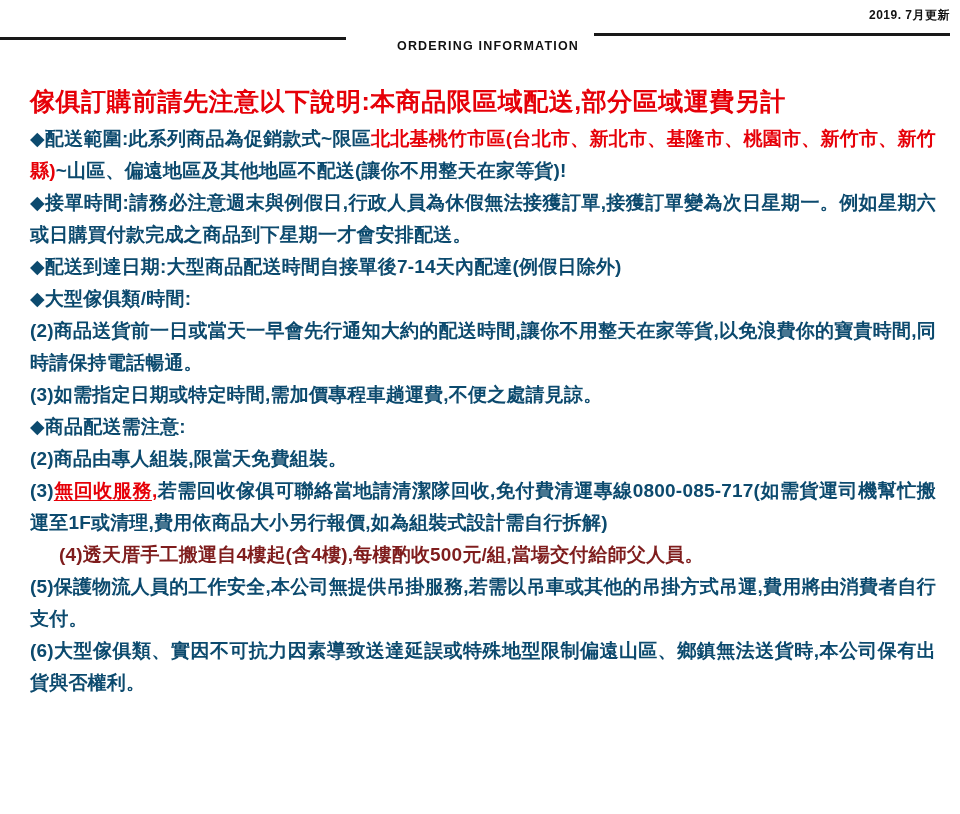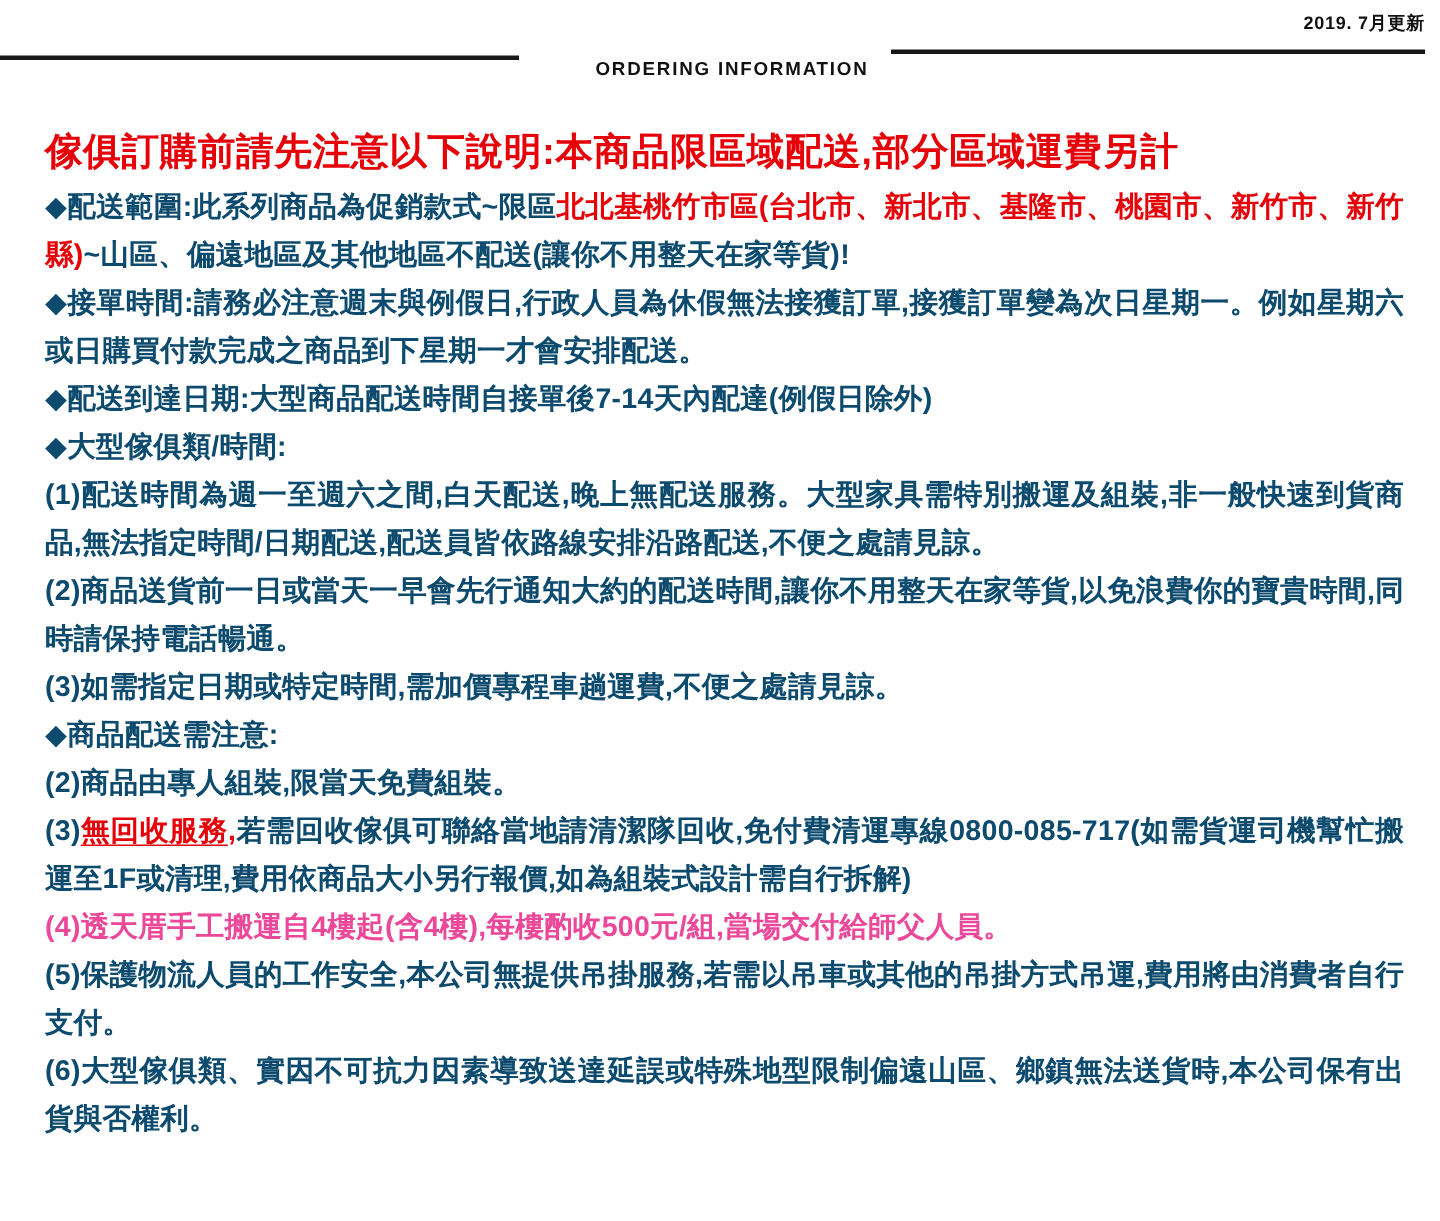--- a/index.html
+++ b/index.html
@@ -14,42 +14,41 @@
   .title{position:absolute;left:390px;top:5px;width:196px;text-align:center;font-size:35px;letter-spacing:2px;white-space:nowrap;}
   .subtitle{position:absolute;left:388px;top:39px;width:200px;text-align:center;font-size:12.5px;letter-spacing:1.2px;white-space:nowrap;}
 
   
   .content{position:absolute;left:30px;top:86px;width:906px;}
   .headline{font-size:25px;line-height:30px;margin:0 0 7px 0;color:#e60008;letter-spacing:0.5px;}
   .para{margin:0;font-size:19px;line-height:32px;letter-spacing:0.2px;text-align:justify;}
   .seg-black{color:#0c4a6e;}
   .seg-red{color:#e60008;}
   .seg-red-underline{color:#e60008;text-decoration:underline;text-underline-offset:3px;}
-  .seg-blue{color:#ec4899;}
+  .seg-blue{color:#7f1d1d;margin-left:29px;}
 </style>
 </head>
 <body>
 
 <div class="page">
 
   <div class="updated">2019. 7月更新</div>
 
   <div class="divider divider-left"></div>
   <div class="divider divider-right"></div>
 
   <div class="subtitle">ORDERING INFORMATION</div>
 
   <div class="content">
     <p class="headline">傢俱訂購前請先注意以下說明:本商品限區域配送,部分區域運費另計</p>
     <div>
         <p class="para"><span class="seg-black">◆配送範圍:此系列商品為促銷款式~限區</span><span class="seg-red">北北基桃竹市區(台北市、新北市、基隆市、桃園市、新竹市、新竹縣)</span><span class="seg-black">~山區、偏遠地區及其他地區不配送(讓你不用整天在家等貨)!</span></p>
         <p class="para"><span class="seg-black">◆接單時間:請務必注意週末與例假日,行政人員為休假無法接獲訂單,接獲訂單變為次日星期一。例如星期六或日購買付款完成之商品到下星期一才會安排配送。</span></p>
         <p class="para"><span class="seg-black">◆配送到達日期:大型商品配送時間自接單後7-14天內配達(例假日除外)</span></p>
         <p class="para"><span class="seg-black">◆大型傢俱類/時間:</span></p>
-        <p class="para"><span class="seg-black">(1)配送時間為週一至週六之間,白天配送,晚上無配送服務。大型家具需特別搬運及組裝,非一般快速到貨商品,無法指定時間/日期配送,配送員皆依路線安排沿路配送,不便之處請見諒。</span></p>
         <p class="para"><span class="seg-black">(2)商品送貨前一日或當天一早會先行通知大約的配送時間,讓你不用整天在家等貨,以免浪費你的寶貴時間,同時請保持電話暢通。</span></p>
         <p class="para"><span class="seg-black">(3)如需指定日期或特定時間,需加價專程車趟運費,不便之處請見諒。</span></p>
         <p class="para"><span class="seg-black">◆商品配送需注意:</span></p>
         <p class="para"><span class="seg-black">(2)商品由專人組裝,限當天免費組裝。</span></p>
         <p class="para"><span class="seg-black">(3)</span><span class="seg-red-underline">無回收服務</span><span class="seg-red">,</span><span class="seg-black">若需回收傢俱可聯絡當地請清潔隊回收,免付費清運專線0800-085-717(如需貨運司機幫忙搬運至1F或清理,費用依商品大小另行報價,如為組裝式設計需自行拆解)</span></p>
         <p class="para"><span class="seg-blue">(4)透天厝手工搬運自4樓起(含4樓),每樓酌收500元/組,當場交付給師父人員。</span></p>
         <p class="para"><span class="seg-black">(5)保護物流人員的工作安全,本公司無提供吊掛服務,若需以吊車或其他的吊掛方式吊運,費用將由消費者自行支付。</span></p>
         <p class="para"><span class="seg-black">(6)大型傢俱類、實因不可抗力因素導致送達延誤或特殊地型限制偏遠山區、鄉鎮無法送貨時,本公司保有出貨與否權利。</span></p>
       </div>
   </div>

